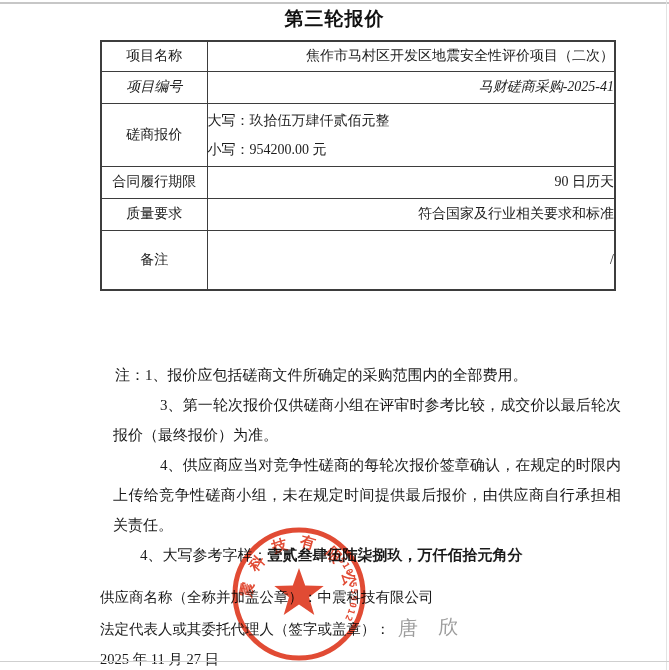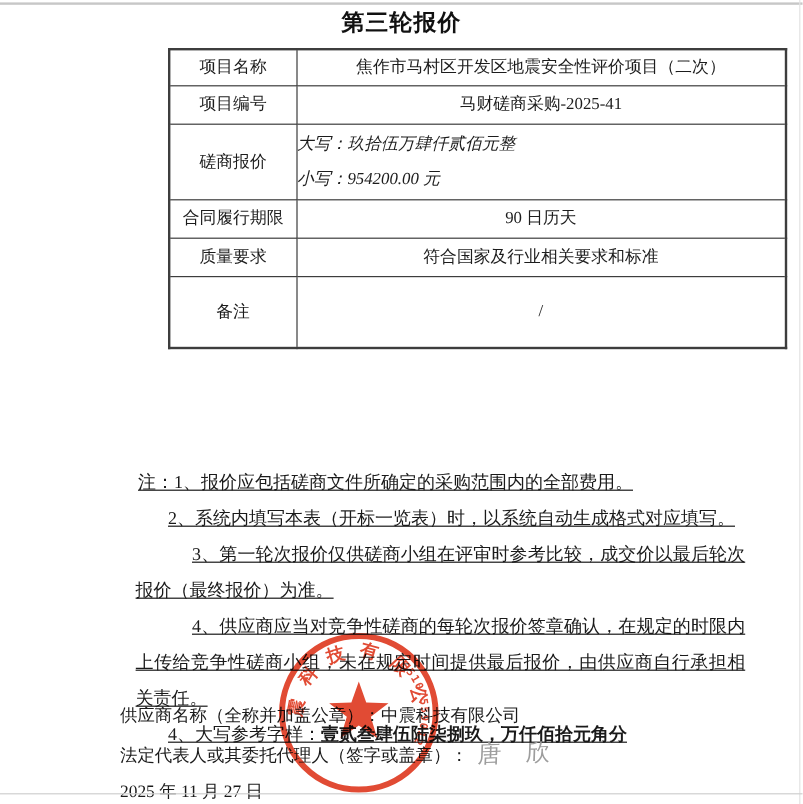--- a/index.html
+++ b/index.html
@@ -12,35 +12,35 @@
   .edge-right{position:absolute;top:0;left:666px;width:1px;height:670px;background:#e3e3e3;}
 
   .title{
     position:absolute;top:6px;left:0;width:669px;margin:0;
     text-align:center;font-size:19px;font-weight:700;letter-spacing:1px;color:#111;
   }
 
   table.bid-table{
     position:absolute;left:100px;top:40px;width:514px;
     border-collapse:collapse;table-layout:fixed;
-    border:2px solid #3d3d3d;font-size:14px;color:#1c1c1c;margin-left:40px;
+    border:2px solid #3d3d3d;font-size:14px;color:#1c1c1c;
   }
   table.bid-table td{border:1px solid #3d3d3d;vertical-align:middle;padding:0;}
   col.c1{width:106px;} col.c2{width:408px;}
   td.lbl{text-align:center;}
-  td.val{text-align:center;}
-  td.val-left{text-align:left;padding-left:12px;font-style:italic;}
+  td.val{text-align:right;}
+  td.val-left{text-align:left;padding-left:12px;}
   td.val-left div{line-height:29px;}
-  tr.r1{height:30px;} tr.r2{height:32px;} tr.r3{height:33px;} tr.r4{height:63px;}
+  tr.r1{height:30px;} tr.r2{height:32px;font-style:italic;} tr.r3{height:33px;} tr.r4{height:63px;}
   tr.r5{height:32px;} tr.r6{height:32px;padding-left:13px;} tr.r7{height:55px;} tr.r8{height:60px;border-radius:11px;}
   td.val-wrap{line-height:25px;padding:2px 7px;text-align:center;}
 
   .notes{
-    position:absolute;left:93px;top:388px;width:528px;
-    font-size:15px;line-height:30px;color:#1a1a1a;text-decoration:underline;
+    position:absolute;left:93px;top:360px;width:528px;
+    font-size:15px;line-height:30px;color:#1a1a1a;
   }
   .notes p{margin:0;}
   .notes .ind1{text-indent:22px;}
   .notes .ind2{text-indent:47px;}
   .notes .just{text-align:justify;text-justify:inter-ideograph;margin-left:20px;}
   .notes b{font-weight:700;}
 
   .footer{
     position:absolute;left:100px;top:583px;width:520px;
     font-size:14.5px;color:#1a1a1a;
@@ -101,21 +101,20 @@
       </tr>
       <tr class="r8">
         <td class="lbl">备注</td>
         <td class="val">/</td>
       </tr>
     </tbody>
   </table>
 
   <div class="notes">
     <p class="ind1">注：1、报价应包括磋商文件所确定的采购范围内的全部费用。</p>
-    <p class="ind2">2、系统内填写本表（开标一览表）时，以系统自动生成格式对应填写。</p>
     <p class="ind2 just">3、第一轮次报价仅供磋商小组在评审时参考比较，成交价以最后轮次报价（最终报价）为准。</p>
     <p class="ind2 just">4、供应商应当对竞争性磋商的每轮次报价签章确认，在规定的时限内上传给竞争性磋商小组，未在规定时间提供最后报价，由供应商自行承担相关责任。</p>
     <p class="ind2"><span>4、大写参考字样：</span><b>壹贰叁肆伍陆柒捌玖，万仟佰拾元角分</b></p>
   </div>
 
   <div class="footer">
     <div class="f-line"><span>供应商名称（全称并加盖公章）：</span><span>中震科技有限公司</span></div>
     <div class="f-line"><span>法定代表人或其委托代理人（签字或盖章）：</span><span class="sig">唐 欣</span></div>
     <div class="f-line">2025 年 11 月 27 日</div>
   </div>

